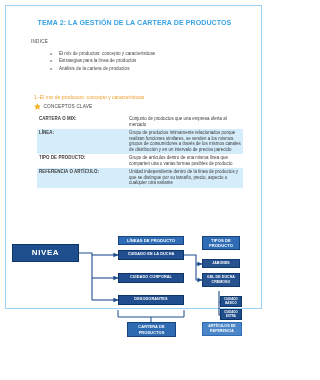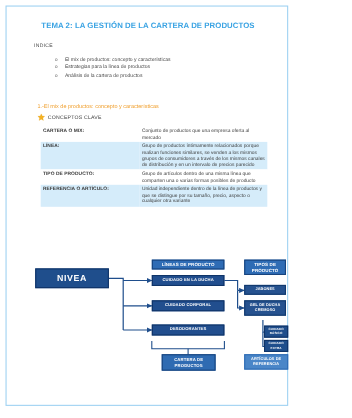--- a/index.html
+++ b/index.html
@@ -3,21 +3,21 @@
 <meta charset="utf-8">
 <style>
   html,body{margin:0;padding:0;background:#ffffff;}
   body{
     width:269px;height:380px;overflow:hidden;
     font-family:"Liberation Sans", sans-serif;
     -webkit-font-smoothing:antialiased;
   }
   .page{
     position:absolute;left:5px;top:5px;
-    width:257px;height:364px;
+    width:257px;height:304px;
     border:1.4px solid #9fd2f2;
     background:#ffffff;
     box-sizing:border-box;
   }
   .doc{position:absolute;left:0;top:0;right:0;bottom:0;}
 
   
   .title{
     position:absolute;left:14px;top:13px;width:229px;
     text-align:center;
@@ -80,21 +80,21 @@
   .ctable td.term{
     width:86px;
     font-weight:bold;
     letter-spacing:.05px;
   }
   .ctable tr.shaded td{background:#d5ecfa;}
   .ctable tr.plain td{background:#ffffff;}
 
   
   .diagram{
-    position:absolute;left:20px;top:228px;
+    position:absolute;left:0;top:228px;
     width:237px;height:108px;
   }
   .dg-svg{position:absolute;left:0;top:0;}
   .node{
     position:absolute;
     box-sizing:border-box;
     display:flex;align-items:center;justify-content:center;
     text-align:center;
     color:#ffffff;
     font-weight:bold;

